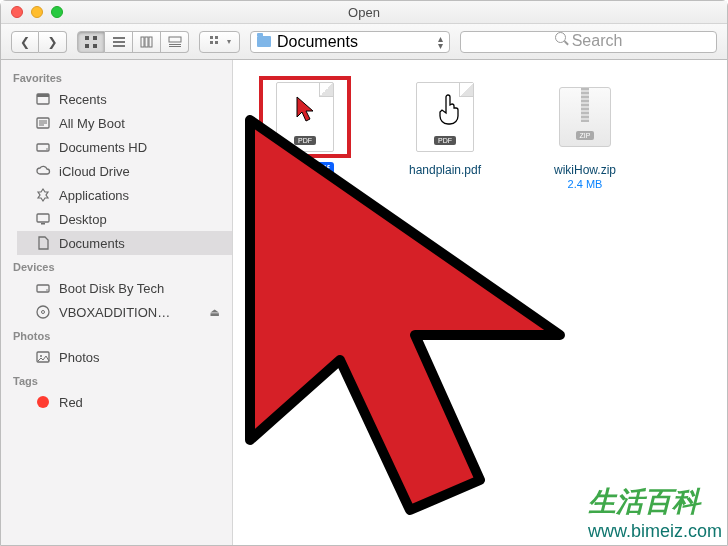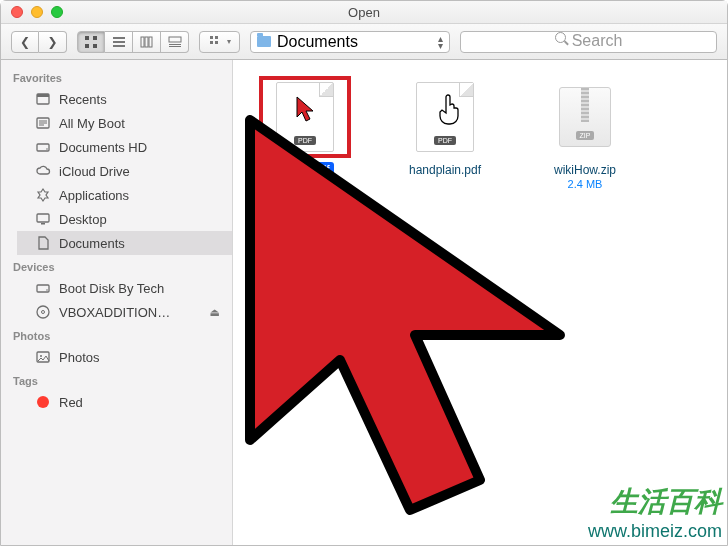--- a/index.html
+++ b/index.html
@@ -45,21 +45,21 @@
   .pdf-thumb .hand { position:absolute; top:10px; left:20px; font-size:24px; }
   .zip-thumb { width:52px; height:60px; background:linear-gradient(#fafafa,#e8e8e8); border:1px solid #cfcfcf; border-radius:3px; position:relative; display:flex; align-items:flex-end; justify-content:center;}
   .zip-thumb::before { content:""; position:absolute; top:0; left:50%; transform:translateX(-50%); width:8px; height:34px; background:repeating-linear-gradient(#bbb 0 2px,#ddd 2px 4px);}
   .zip-thumb .badge { font-size:7px; background:#aaa; color:#fff; padding:1px 4px; border-radius:2px; margin-bottom:6px;}
   .file .fname { font-size:12px; color:#0c4a6e; margin-top:6px; padding:1px 4px; display:inline-block; border-radius:3px;}
   .file .fmeta { font-size:11px; color:#0a84ff; }
   .file.selected .fname { background:#0a60ff; color:#fff; }
   .file.selected .thumb-wrap { outline: 4px solid #d62027; outline-offset:-2px;}
   .tag-dot { width:12px; height:12px; border-radius:50%; }
   .big-cursor { position:absolute; top:110px; left:230px; pointer-events:none; }
-  .watermark { position:absolute; right:6px; bottom:4px; text-align:right; }
+  .watermark { position:absolute; right:6px; bottom:4px; text-align:left; }
   .wm1 { font-size:28px; font-weight:700; color:#3fa84a; font-style:italic; text-shadow:1px 1px #fff; }
   .wm2 { font-size:18px; color:#0f766e; text-shadow:1px 1px #fff; }
   svg.icon16 { width:16px; height:16px; }
 </style>
 </head>
 <body>
 
 <div class="window">
 
   <div class="titlebar">

